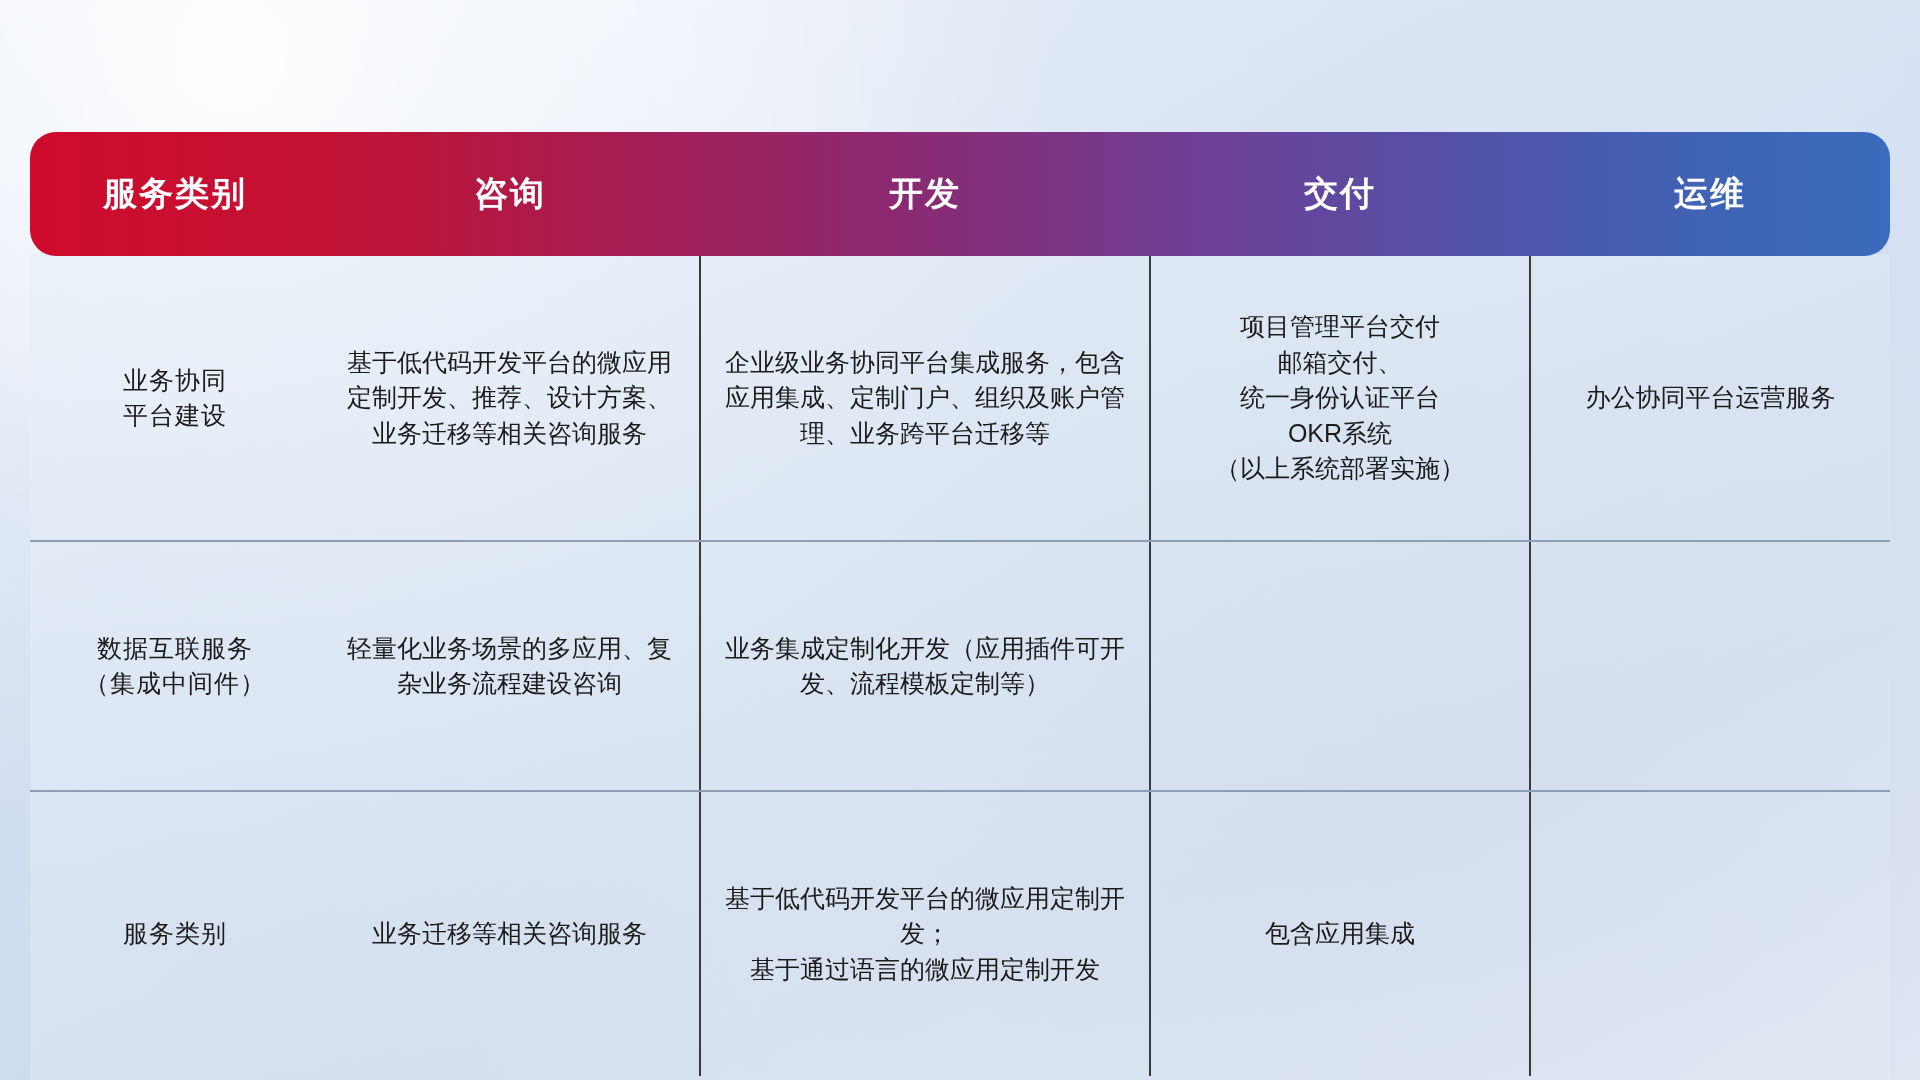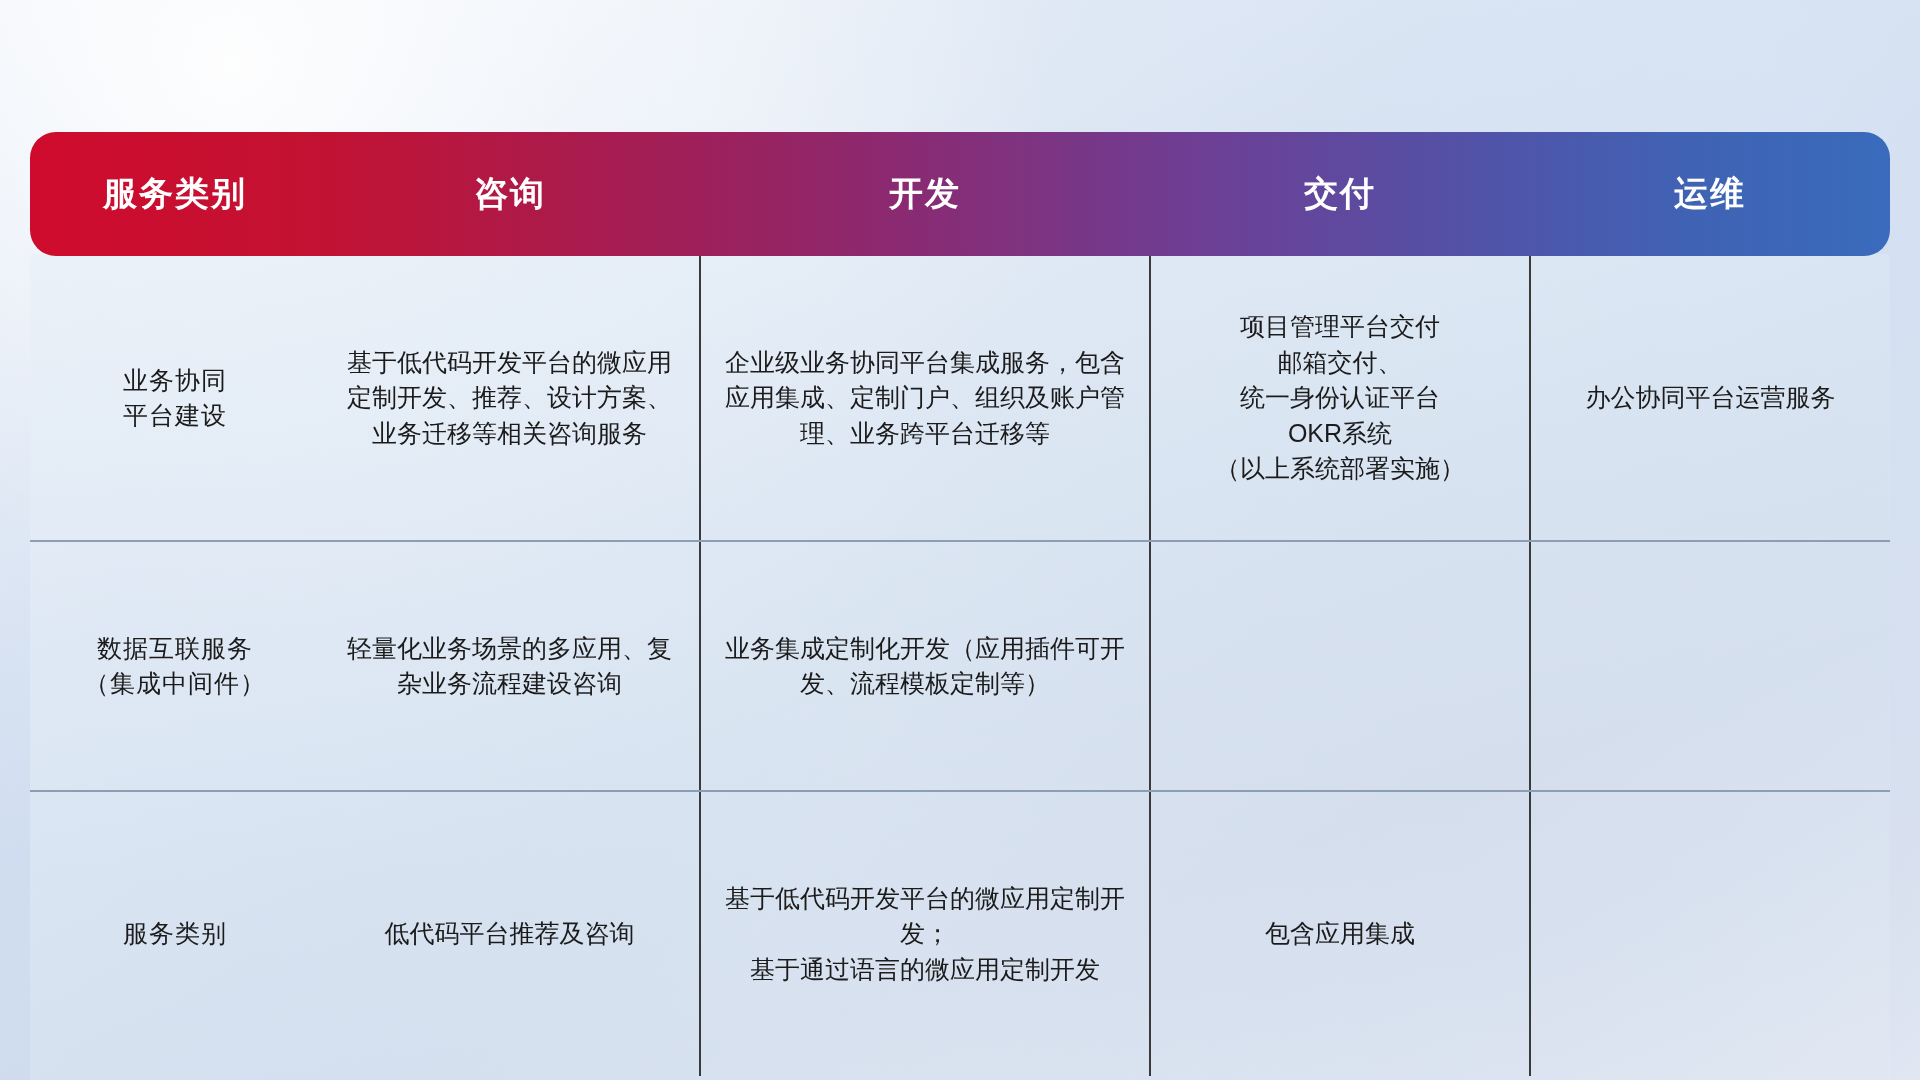--- a/index.html
+++ b/index.html
@@ -151,21 +151,21 @@
         <tr class="r2">
           <td class="cat nowrapcell">数据互联服务
 （集成中间件）</td>
           <td class="nowrapcell">轻量化业务场景的多应用、复杂业务流程建设咨询</td>
           <td class="nowrapcell">业务集成定制化开发（应用插件可开发、流程模板定制等）</td>
           <td class="nowrapcell"></td>
           <td class="nowrapcell"></td>
         </tr>
         <tr class="r3">
           <td class="cat nowrapcell">服务类别</td>
-          <td class="nowrapcell">低代码平台推荐及咨询</td>
+          <td class="nowrapcell">业务迁移等相关咨询服务</td>
           <td class="nowrapcell">基于低代码开发平台的微应用定制开发；
 基于通过语言的微应用定制开发</td>
           <td class="nowrapcell">包含应用集成</td>
           <td class="nowrapcell"></td>
         </tr>
       </tbody>
     </table>
   </div>
 </div>
 

